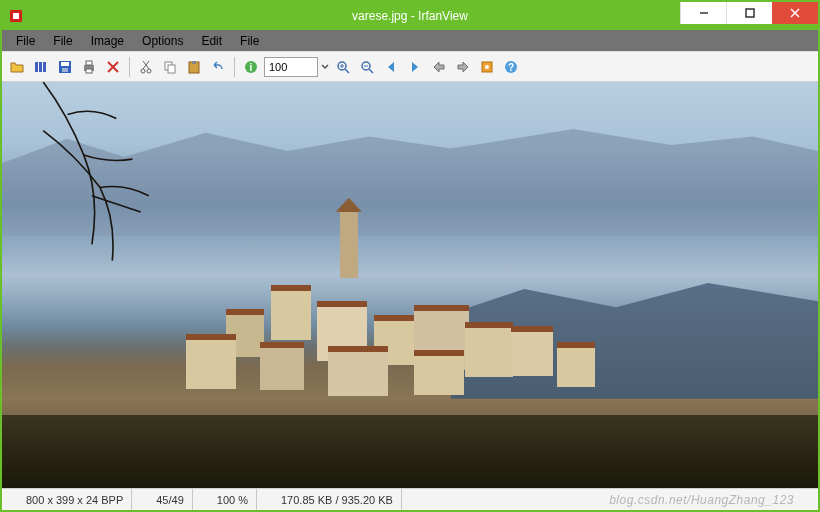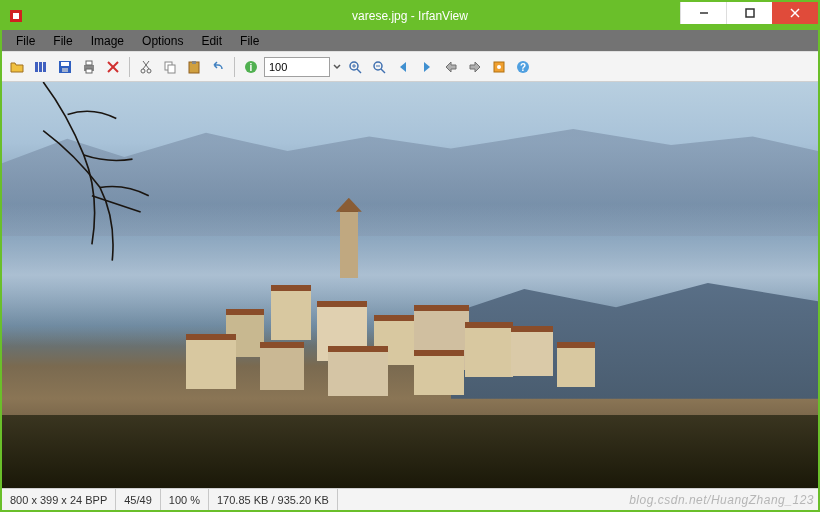--- a/index.html
+++ b/index.html
@@ -87,21 +87,21 @@
 .tb-sep {
   width: 1px; height: 20px;
   background: #c0c0c0;
   margin: 0 3px;
 }
 .zoom-select {
   height: 20px;
   font-size: 11px;
   border: 1px solid #a0a0a0;
   background: #fff;
-  width: 66px;
+  width: 54px;
   padding-left: 4px;
 }
 .canvas {
   flex: 1;
   background: #000;
   position: relative;
   overflow: hidden;
 }
 .canvas .image {
   width: 100%;
@@ -172,24 +172,25 @@
   font-size: 11px;
   color: #333;
   position: relative;
 }
 .status-cell {
   padding: 0 8px;
   border-right: 1px solid #c8c8c8;
   height: 100%;
   display: flex;
   align-items: center;
+  margin-left: 16px;
 }
 .watermark {
   position: absolute;
-  right: 4px;
+  right: 24px;
   color: rgba(120,120,120,0.5);
   font-size: 12px;
   font-style: italic;
   letter-spacing: 0.5px;
 }
 </style>
 </head>
 <body>
 
 <div class="window">

